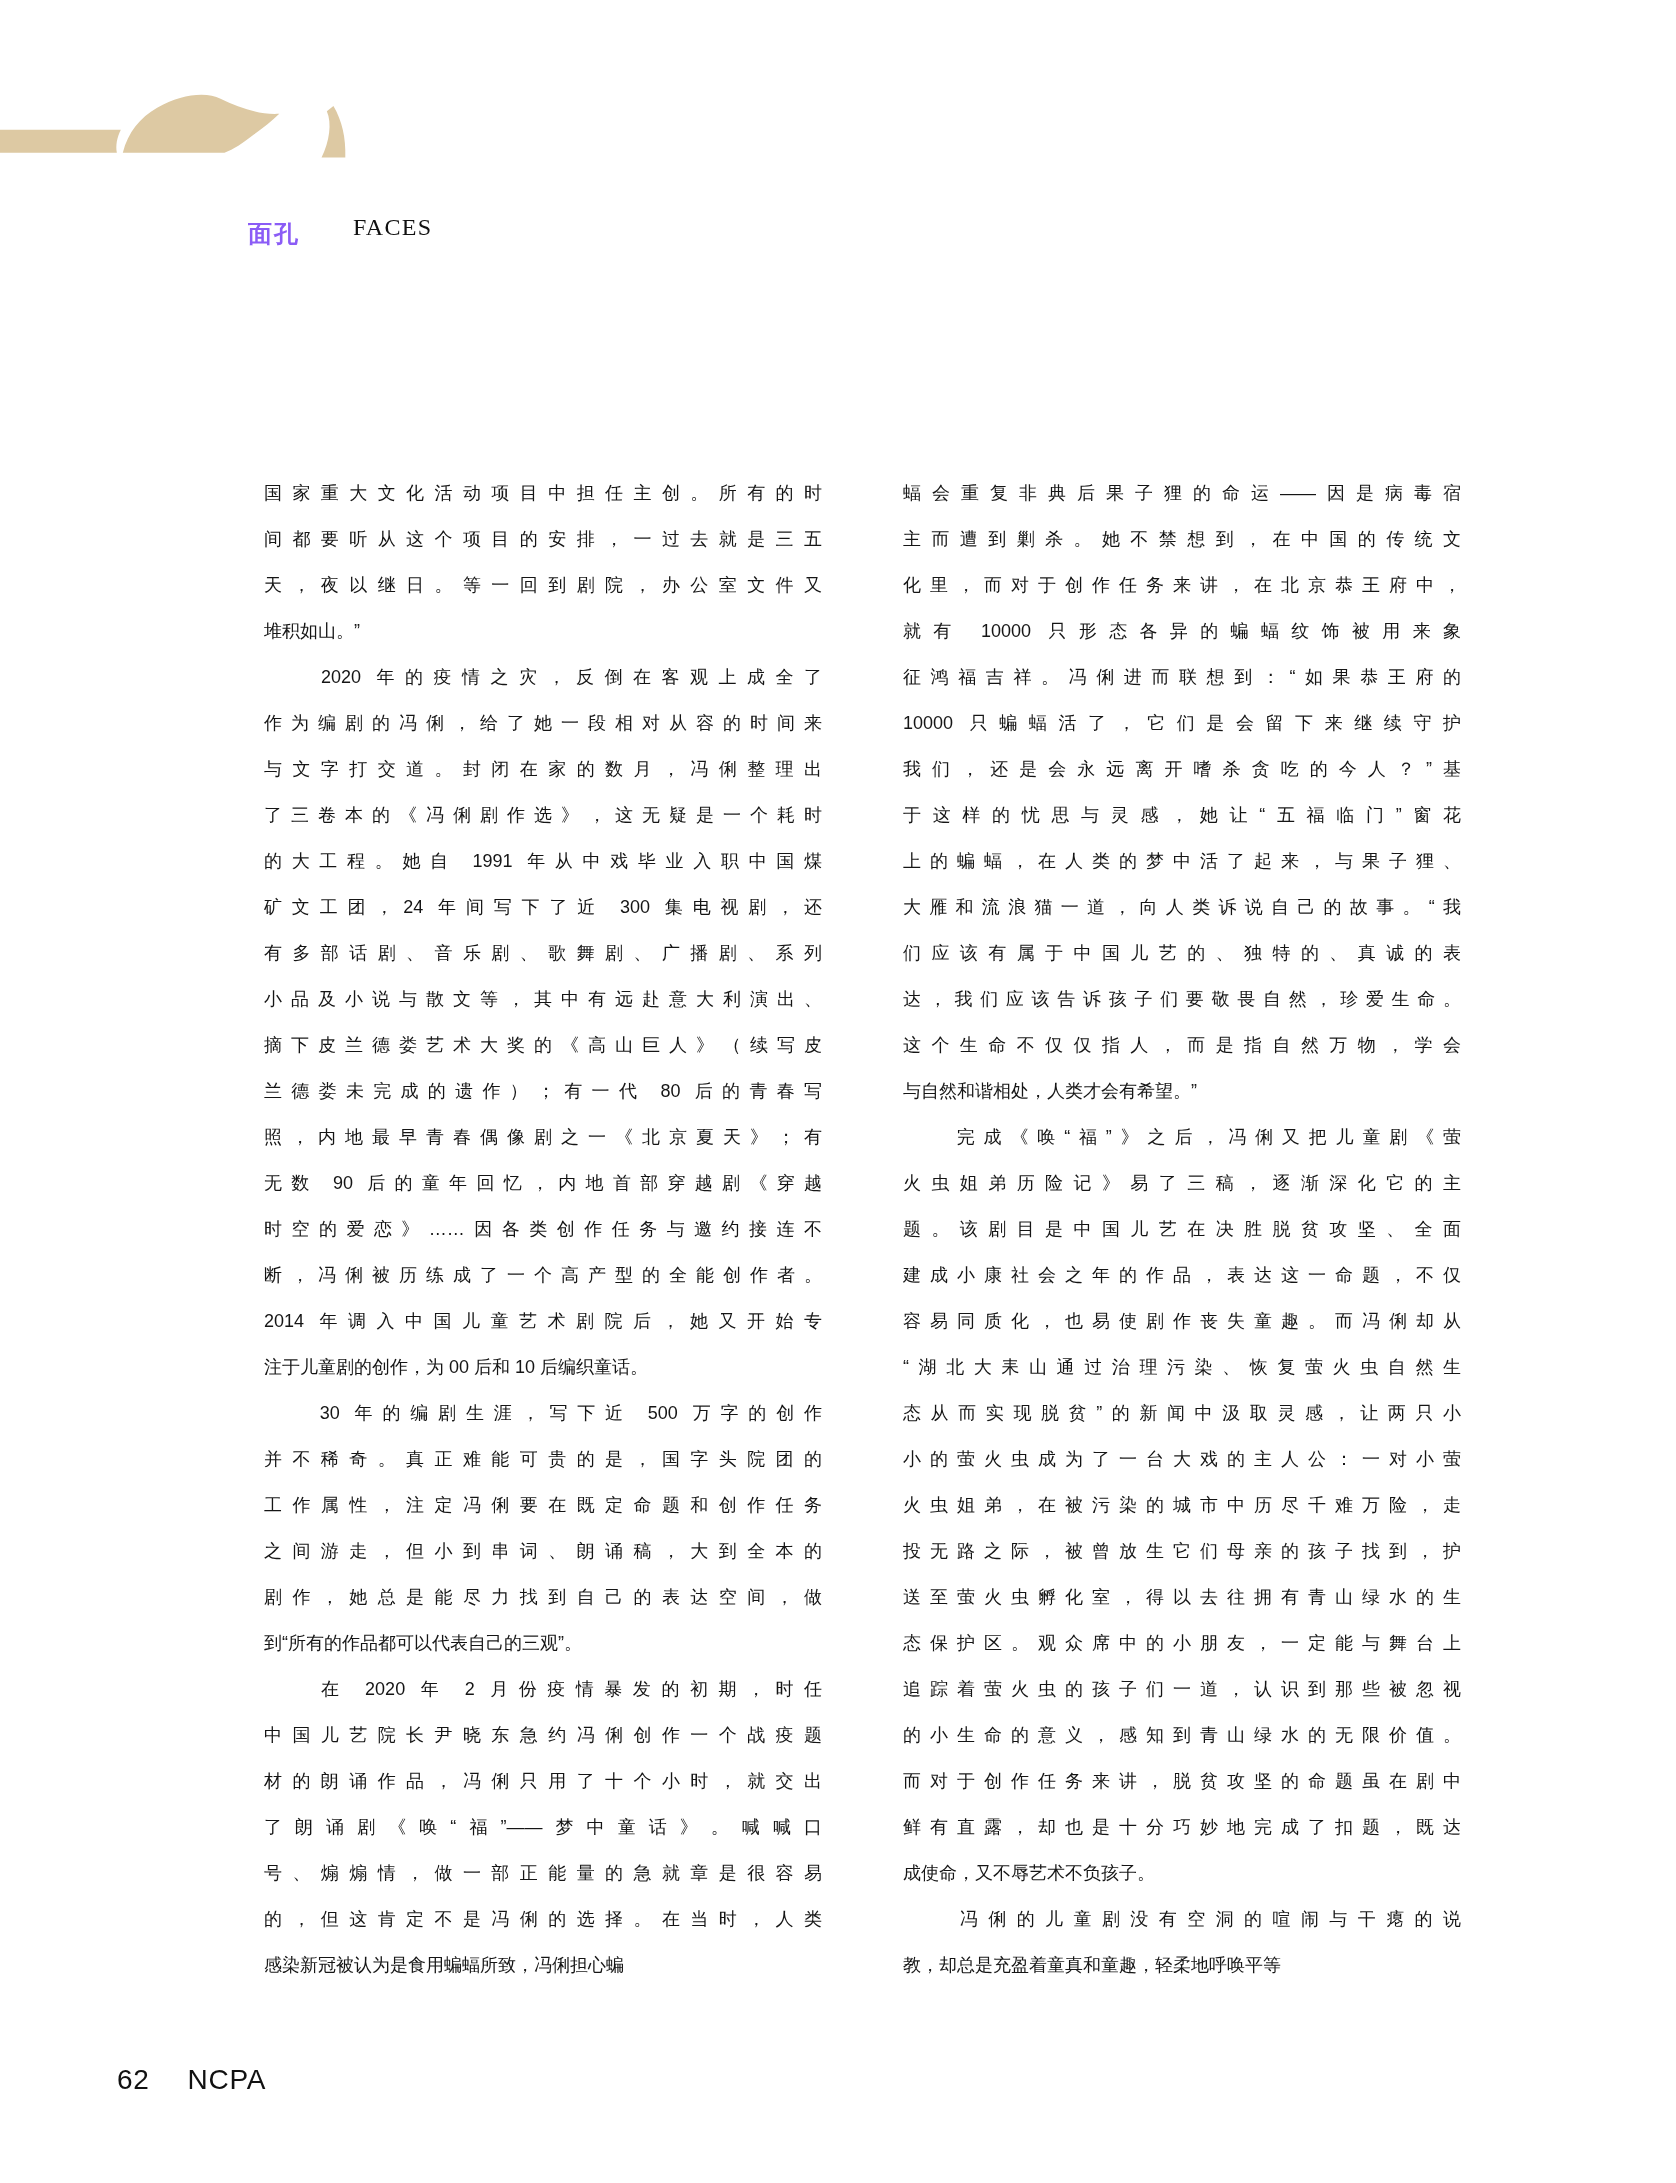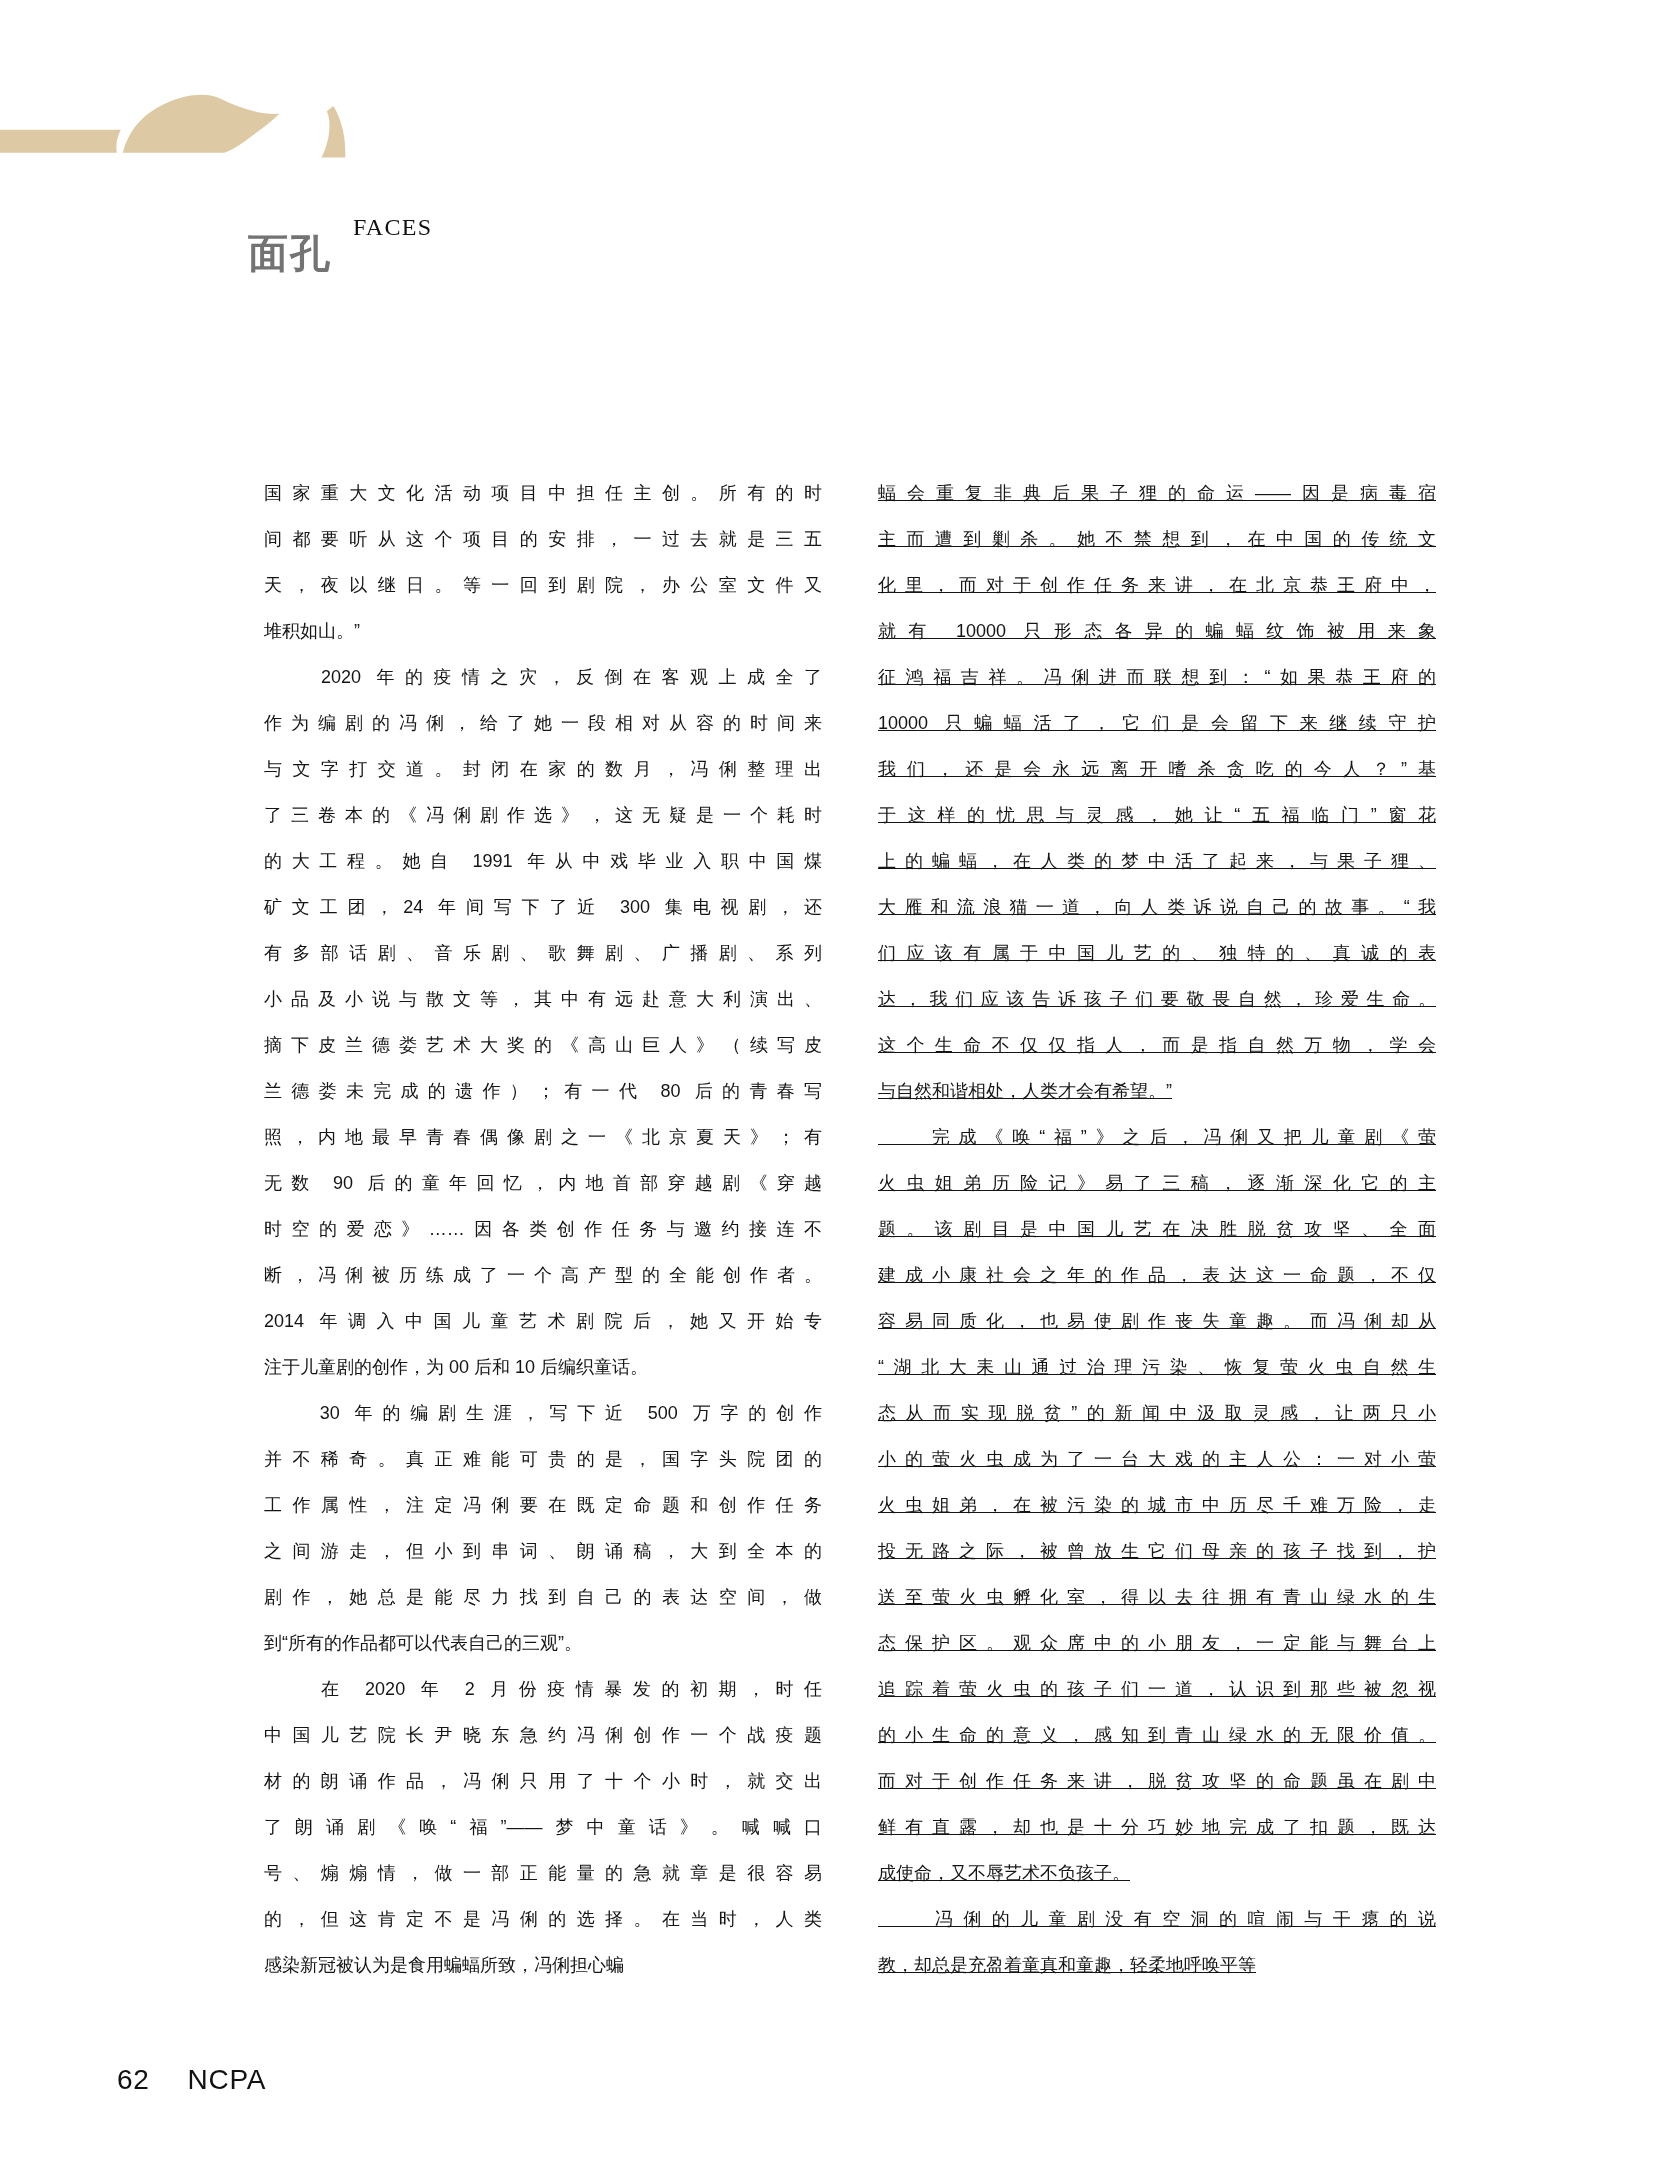--- a/index.html
+++ b/index.html
@@ -7,37 +7,37 @@
     width:1676px;height:2183px;
     background:#ffffff;
     position:relative;
     font-family:"Liberation Sans",sans-serif;
     color:#1a1a1a;
   }
   
   .masthead{position:absolute;left:0;top:86px;width:515px;height:86px;}
   .masthead svg{position:absolute;left:0;top:0;}
   .sec-cn{
-    position:absolute;left:248px;top:140px;
-    font-size:40px;font-weight:700;letter-spacing:2px;
-    color:#737373;white-space:nowrap;
+    position:absolute;left:248px;top:132px;
+    font-size:24px;font-weight:700;letter-spacing:2px;
+    color:#8b5cf6;white-space:nowrap;
   }
   .sec-en{
     position:absolute;left:353px;top:128px;
     font-family:"Liberation Serif",serif;
     font-size:24px;font-weight:400;letter-spacing:1.3px;
     color:#111;white-space:nowrap;
   }
   
   .column{
     position:absolute;top:470px;width:558px;
     font-size:18px;line-height:46px;color:#151515;
   }
   .column-left{left:264px;}
-  .column-right{left:878px;text-decoration:underline;}
+  .column-right{left:903px;}
   .line{
     height:46px;white-space:nowrap;overflow:hidden;
     text-align:justify;text-align-last:justify;
     text-justify:inter-character;
   }
   .line.para-end{text-align-last:left;}
   
   .folio{
     position:absolute;left:117px;top:2064px;
     display:flex;gap:38px;align-items:baseline;

